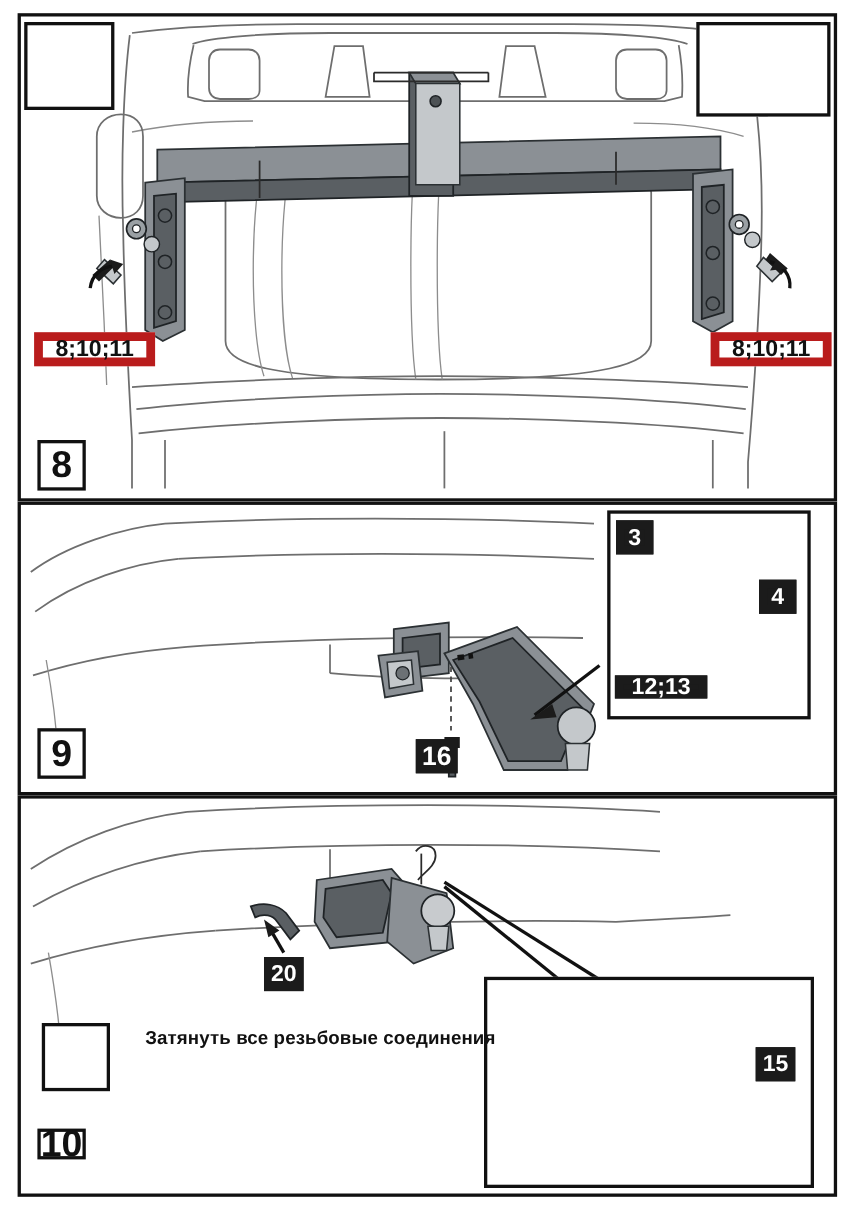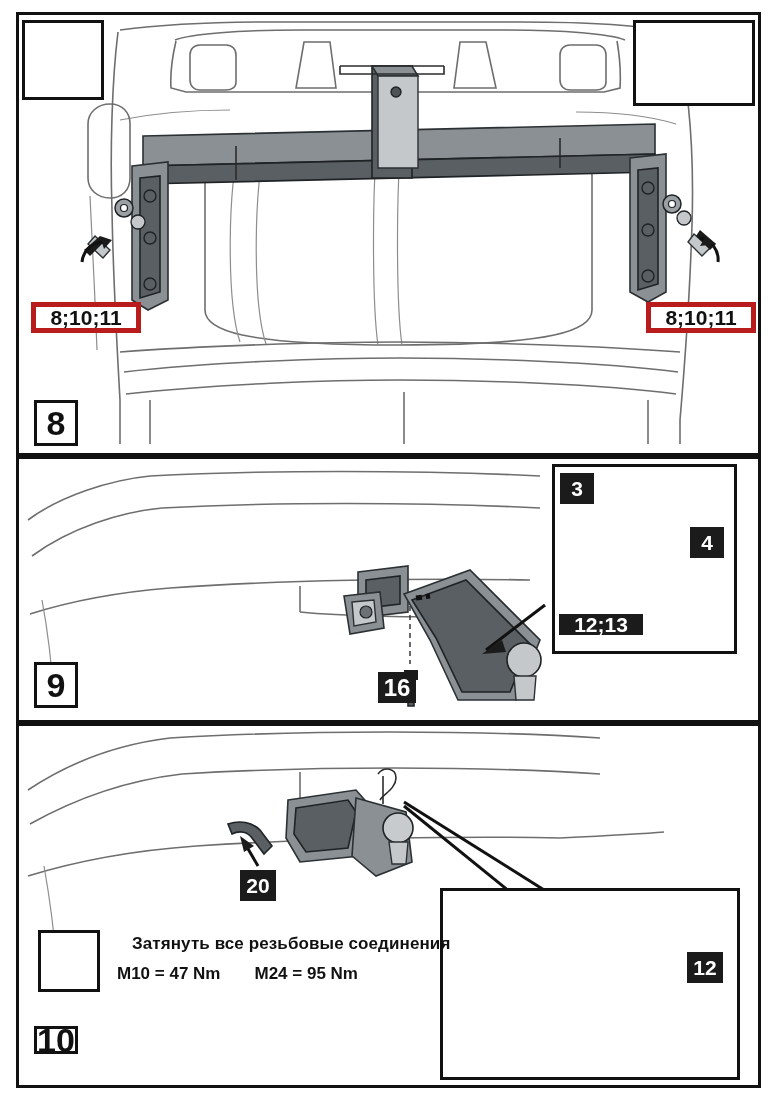--- a/index.html
+++ b/index.html
@@ -40,21 +40,21 @@
     justify-content: center;
     color: #111111;
     box-sizing: border-box;
   }
   #badge8  { left: 34px;  top: 400px;  width: 44px; height: 46px; }
   #badge9  { left: 34px;  top: 662px;  width: 44px; height: 46px; }
   #badge10 { left: 34px;  top: 1026px; width: 44px; height: 28px; }
 
   .callout {
     position: absolute;
-    border: 5px solid #b91c1c;
+    border: 8px solid #b91c1c;
     background: #ffffff;
     color: #111111;
     font-weight: bold;
     display: flex;
     align-items: center;
     justify-content: center;
     box-sizing: border-box;
     white-space: nowrap;
   }
   .callout.dark {
@@ -361,22 +361,19 @@
 
   <div class="callout" id="cal-left-8">8;10;11</div>
   <div class="callout" id="cal-right-8">8;10;11</div>
 
   <div class="callout dark" id="cal-3">3</div>
   <div class="callout dark" id="cal-4">4</div>
   <div class="callout dark" id="cal-1213">12;13</div>
   <div class="callout dark" id="cal-16">16</div>
 
   <div class="callout dark" id="cal-14">20</div>
-  <div class="callout dark" id="cal-15">12</div>
+  <div class="callout dark" id="cal-15">15</div>
 
   <div class="torque-block">
     <div class="torque-title">Затянуть все резьбовые соединения</div>
-    <div class="torque-values">
-      <span>M10 = 47 Nm</span><span class="spacer"></span><span>M24 = 95 Nm</span>
-    </div>
   </div>
 
 </div>
 
 </body></html>

